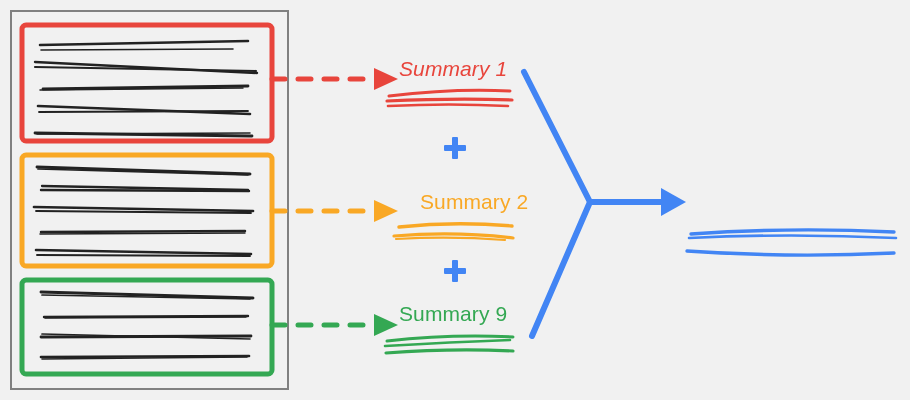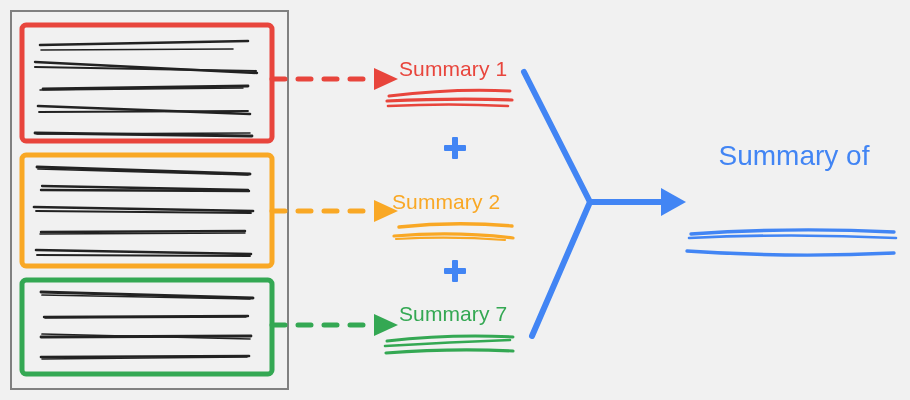--- a/index.html
+++ b/index.html
@@ -33,22 +33,22 @@
     position: absolute;
     white-space: nowrap;
     font-family: "Liberation Sans", sans-serif;
     font-weight: 400;
     pointer-events: none;
   }
   .summary-label {
     font-size: 21px;
     letter-spacing: 0.1px;
   }
-  #s1-label { left: 399px; top: 57px; color: #E8453C; }
-  #s2-label { left: 392px; top: 190px; color: #F9A825; }
+  #s1-label { left: 399px; top: 57px; color: #E8453C; font-style: italic; }
+  #s2-label { left: 420px; top: 190px; color: #F9A825; }
   #s3-label { left: 399px; top: 302px; color: #34A853; }
   #final-label {
     left: 703px; top: 136px;
     color: #4285F4;
     font-size: 28px;
     line-height: 39px;
     text-align: center;
     width: 182px;
   }
   #final-label span { display: block; }
@@ -162,19 +162,18 @@
       <path d="M689 238 Q790 233 896 238" stroke-width="2.6"></path>
       <path d="M687 251 Q790 258 894 253" stroke-width="3.4"></path>
     </g>
 
   </svg>
 
   <div class="lbl summary-label" id="s1-label">Summary 1</div>
 
   <div class="lbl summary-label" id="s2-label">Summary 2</div>
 
-  <div class="lbl summary-label" id="s3-label">Summary 7</div>
+  <div class="lbl summary-label" id="s3-label">Summary 9</div>
 
   <div class="lbl" id="final-label">
-    <span>Summary of</span>
   </div>
 
 </div>
 
 </body></html>

